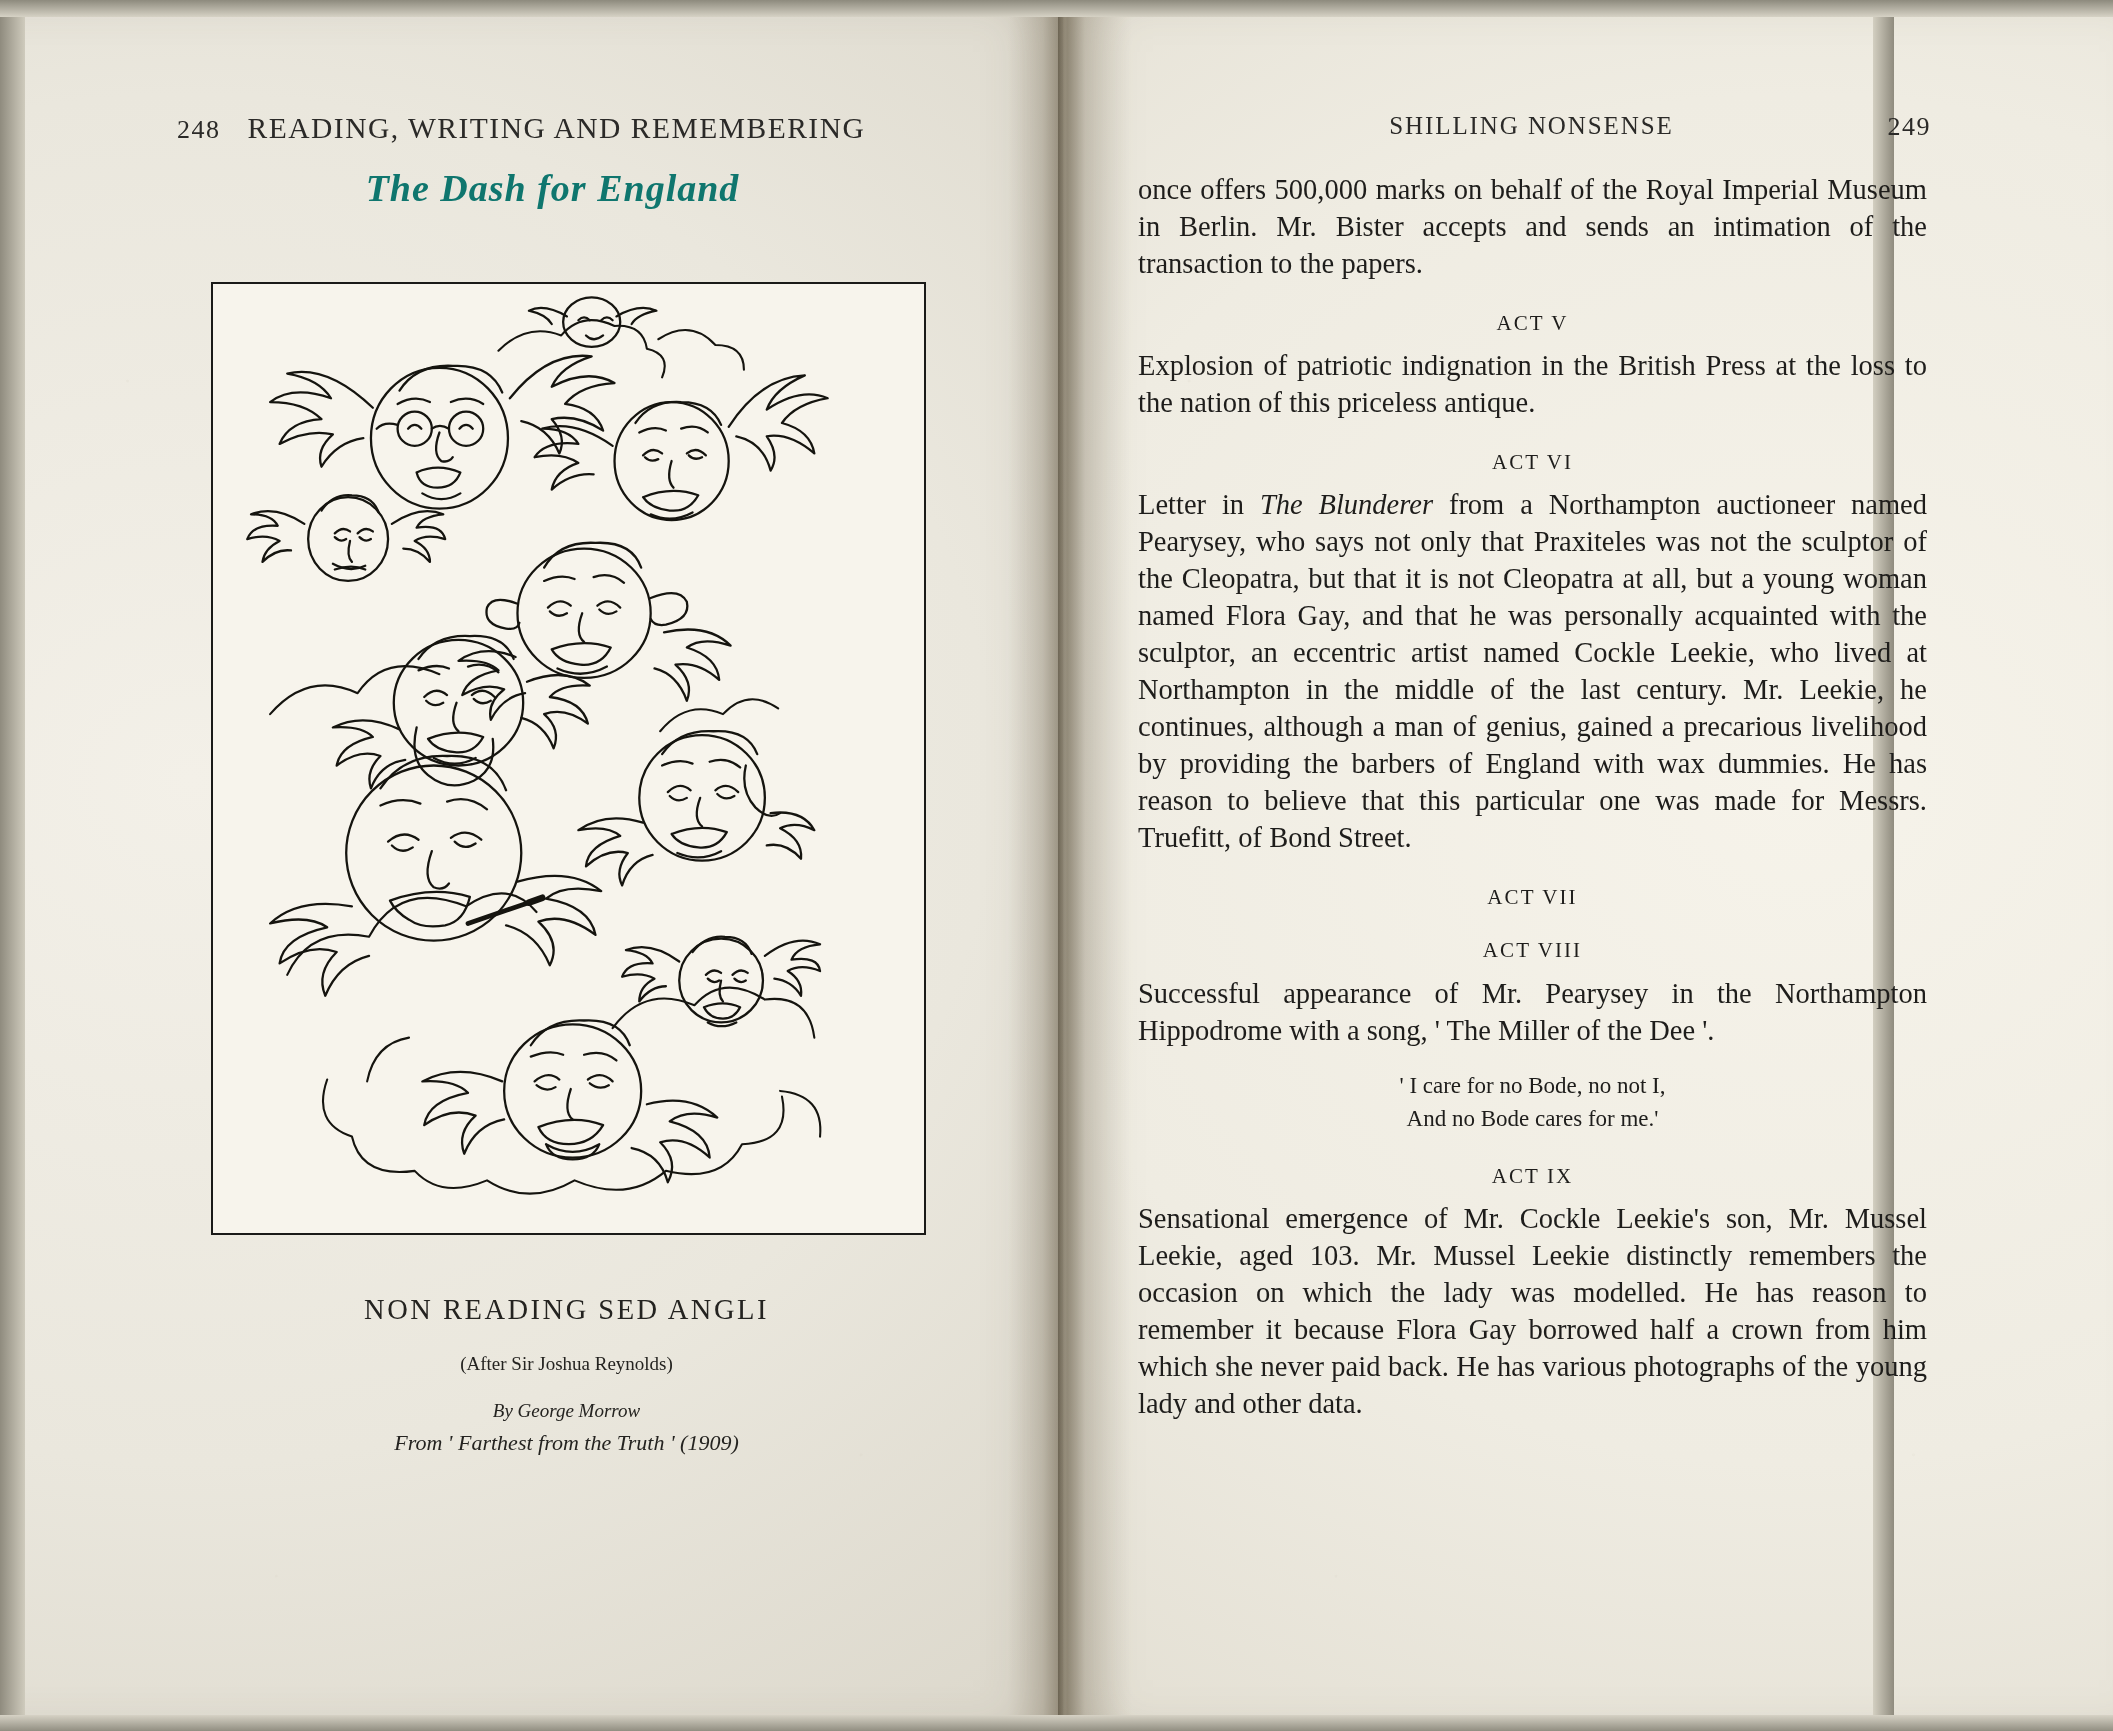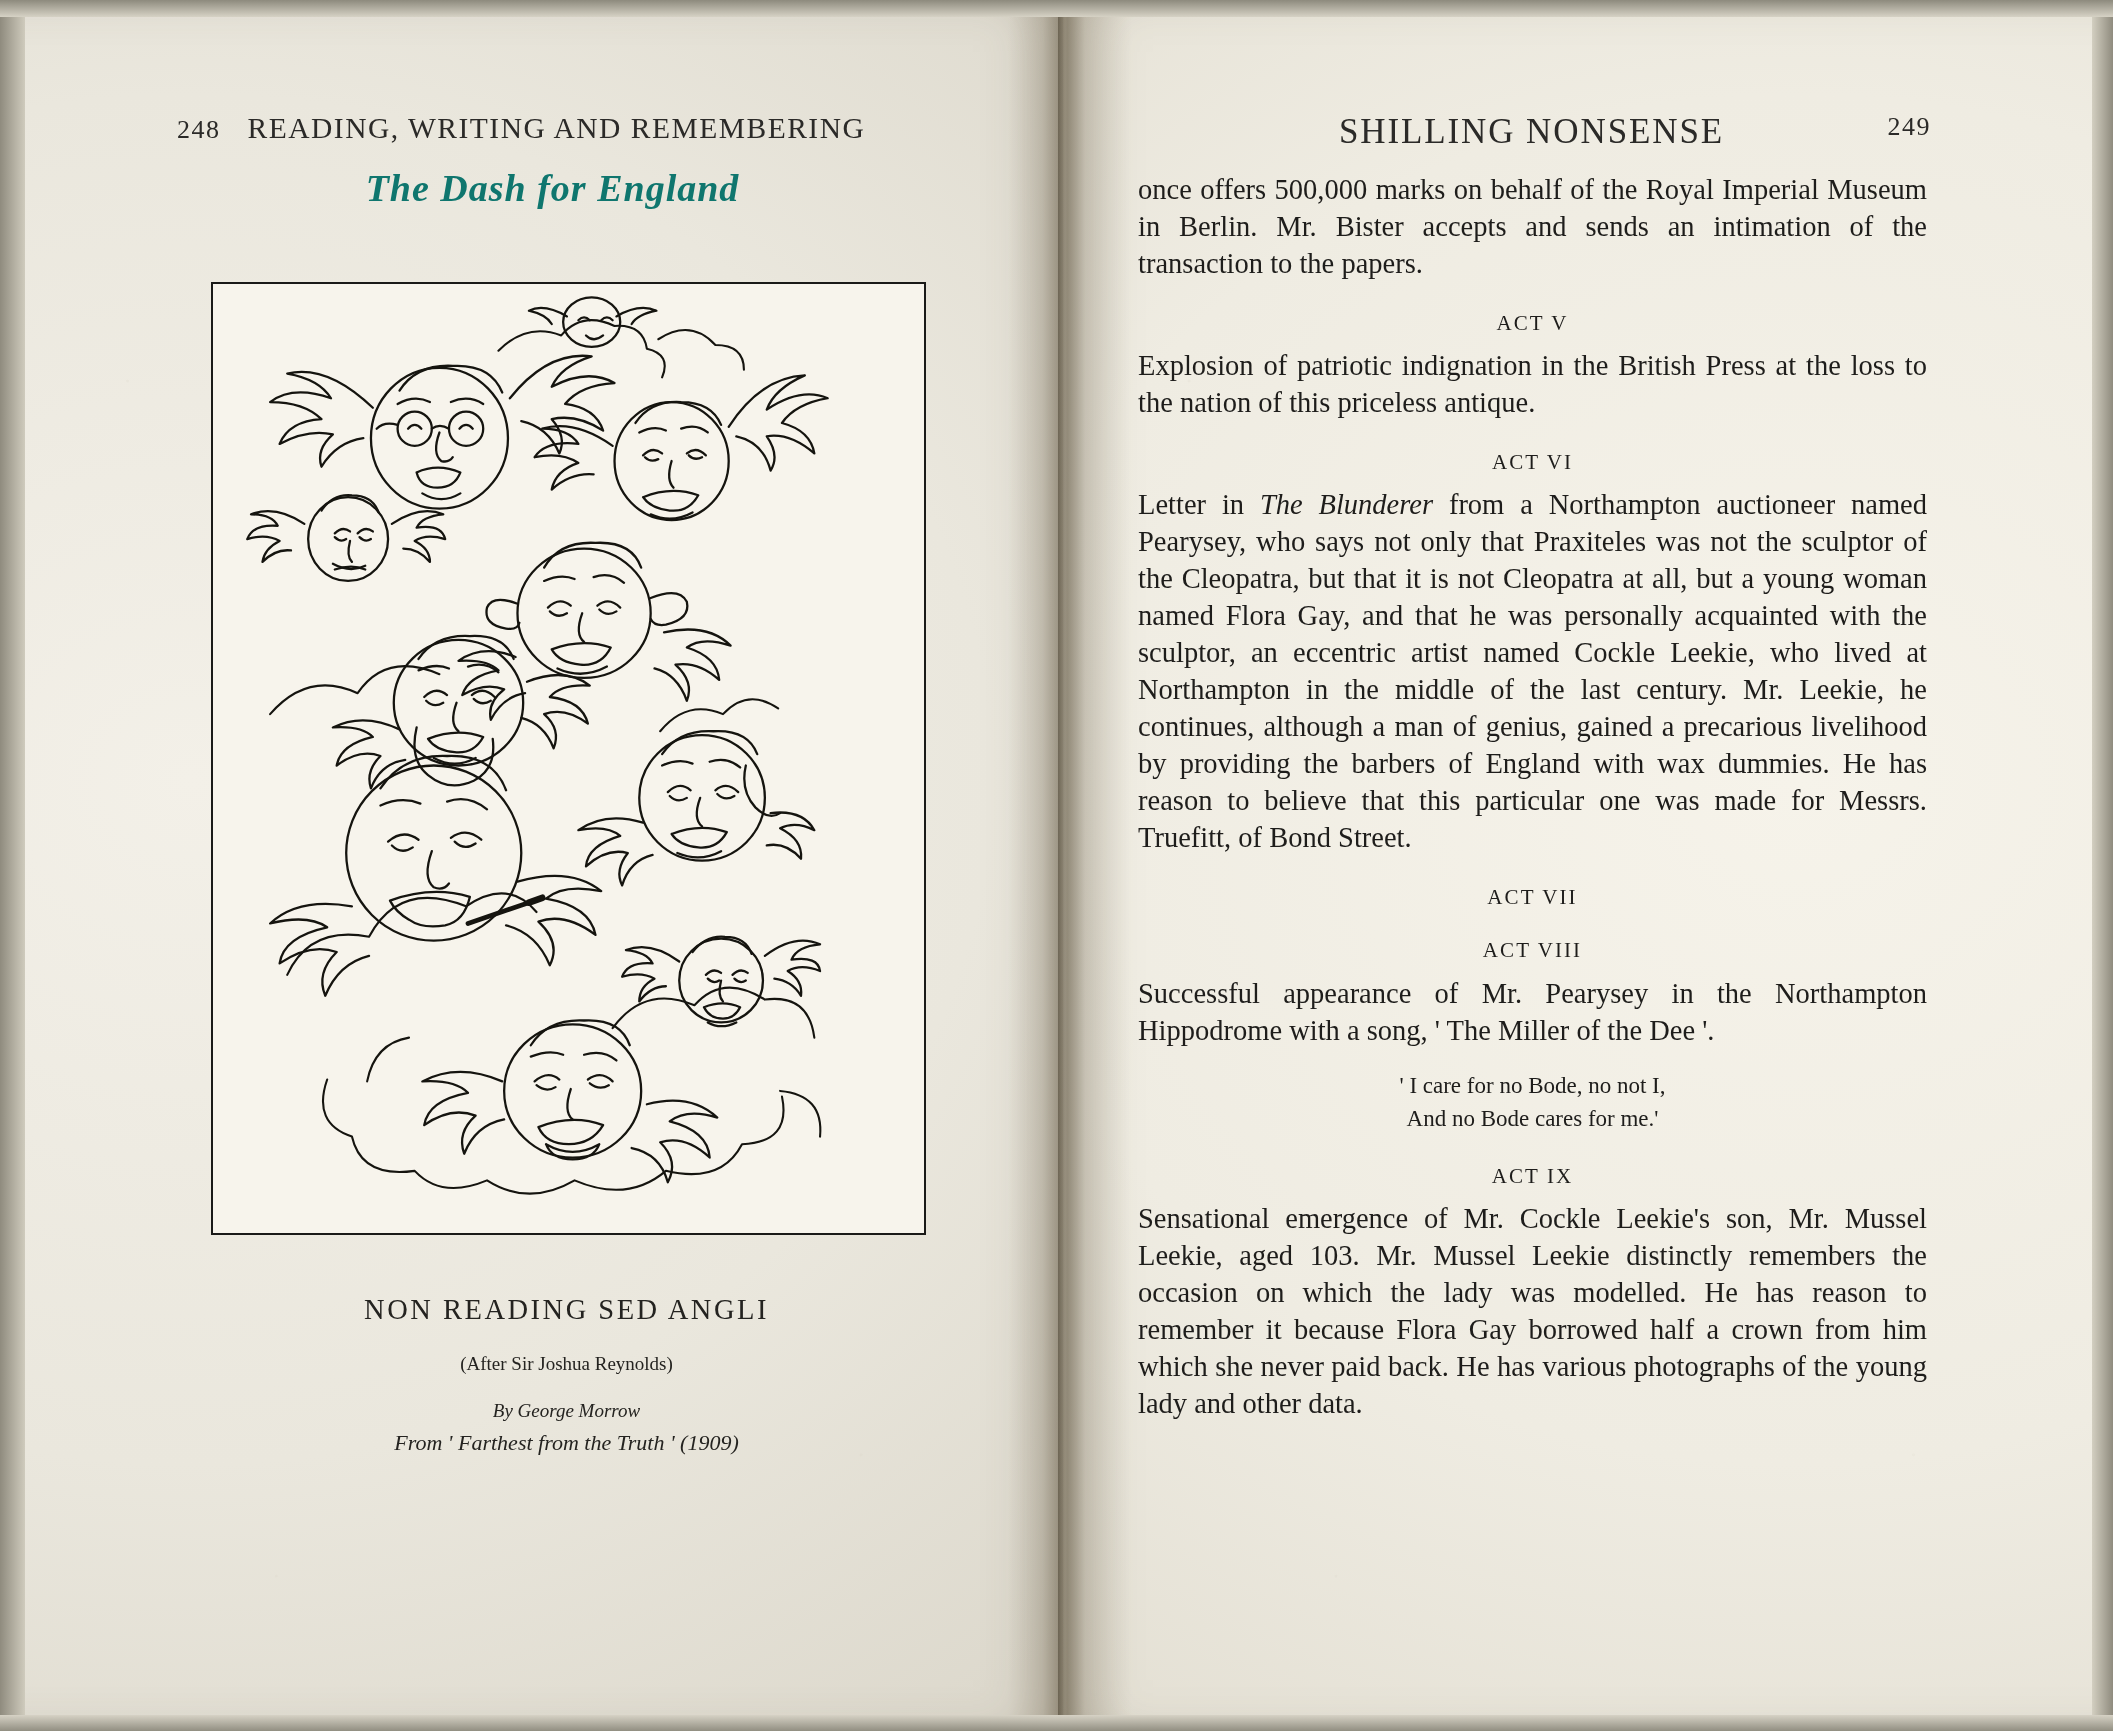--- a/index.html
+++ b/index.html
@@ -9,21 +9,21 @@
   }
   body {
     width: 2113px;
     height: 1732px;
     overflow: hidden;
     font-family: "Liberation Serif", serif;
   }
 
   #book {
     position: relative;
-    width: 2113px;
+    width: 1894px;
     height: 1732px;
     background: #d8d5cc;
   }
 
   
   .page {
     position: absolute;
     top: 0;
     height: 1732px;
     background: #efece3;
@@ -121,21 +121,21 @@
   #left-head .folio { margin-right: 27px; }
   #left-head .title { font-size: 29.5px; }
 
   
   #right-head {
     left: 1132px;
     top: 112px;
     width: 799px;
     justify-content: center;
   }
-  #right-head .title { font-size: 35px; letter-spacing: 1.9px; }
+  #right-head .title { font-size: 25px; letter-spacing: 1.9px; }
   #right-head .folio { position: absolute; right: 0; }
 
   
   #art-title {
     position: absolute;
     left: 177px;
     top: 166px;
     width: 751px;
     text-align: center;
     font-style: italic;

